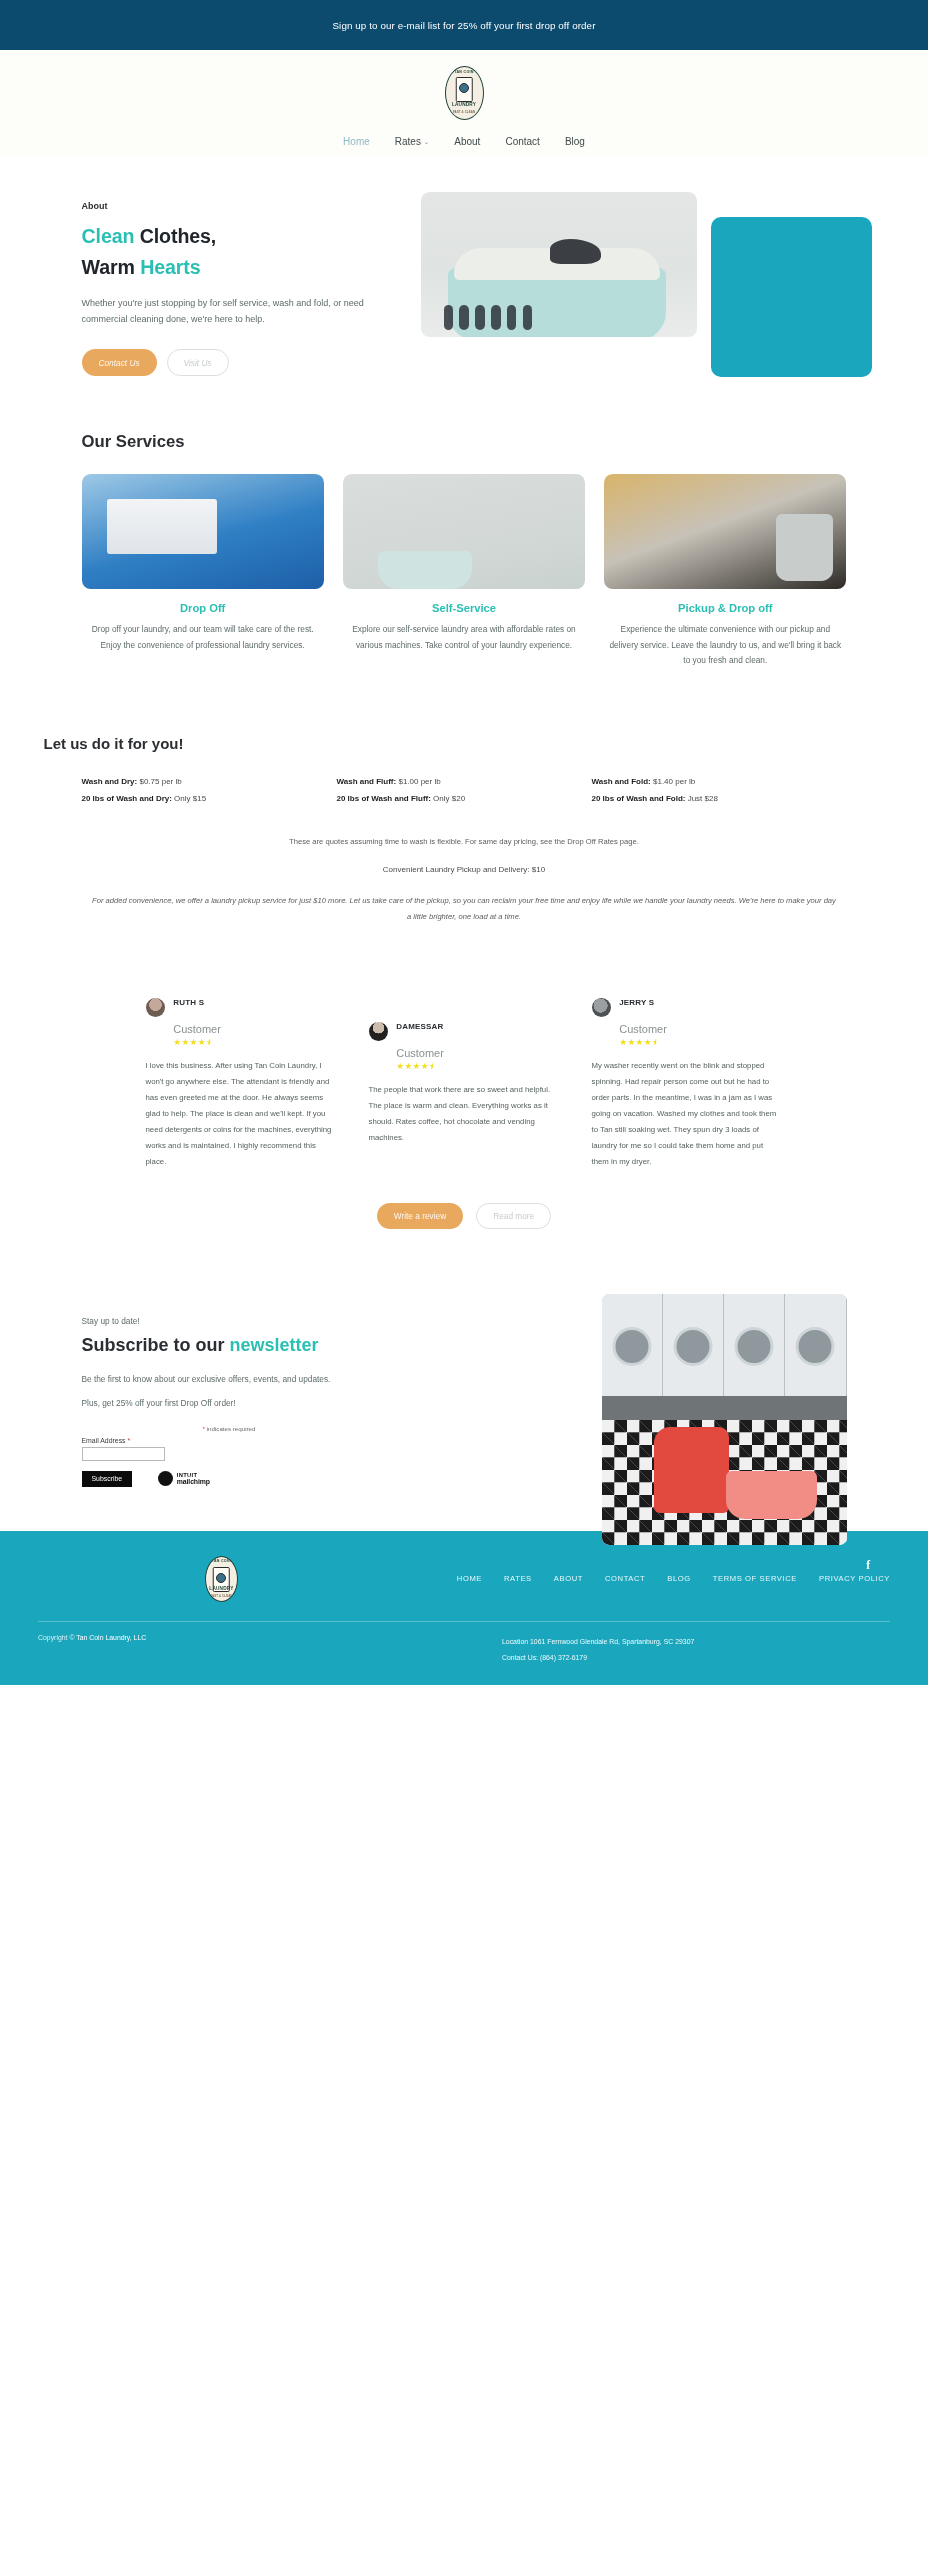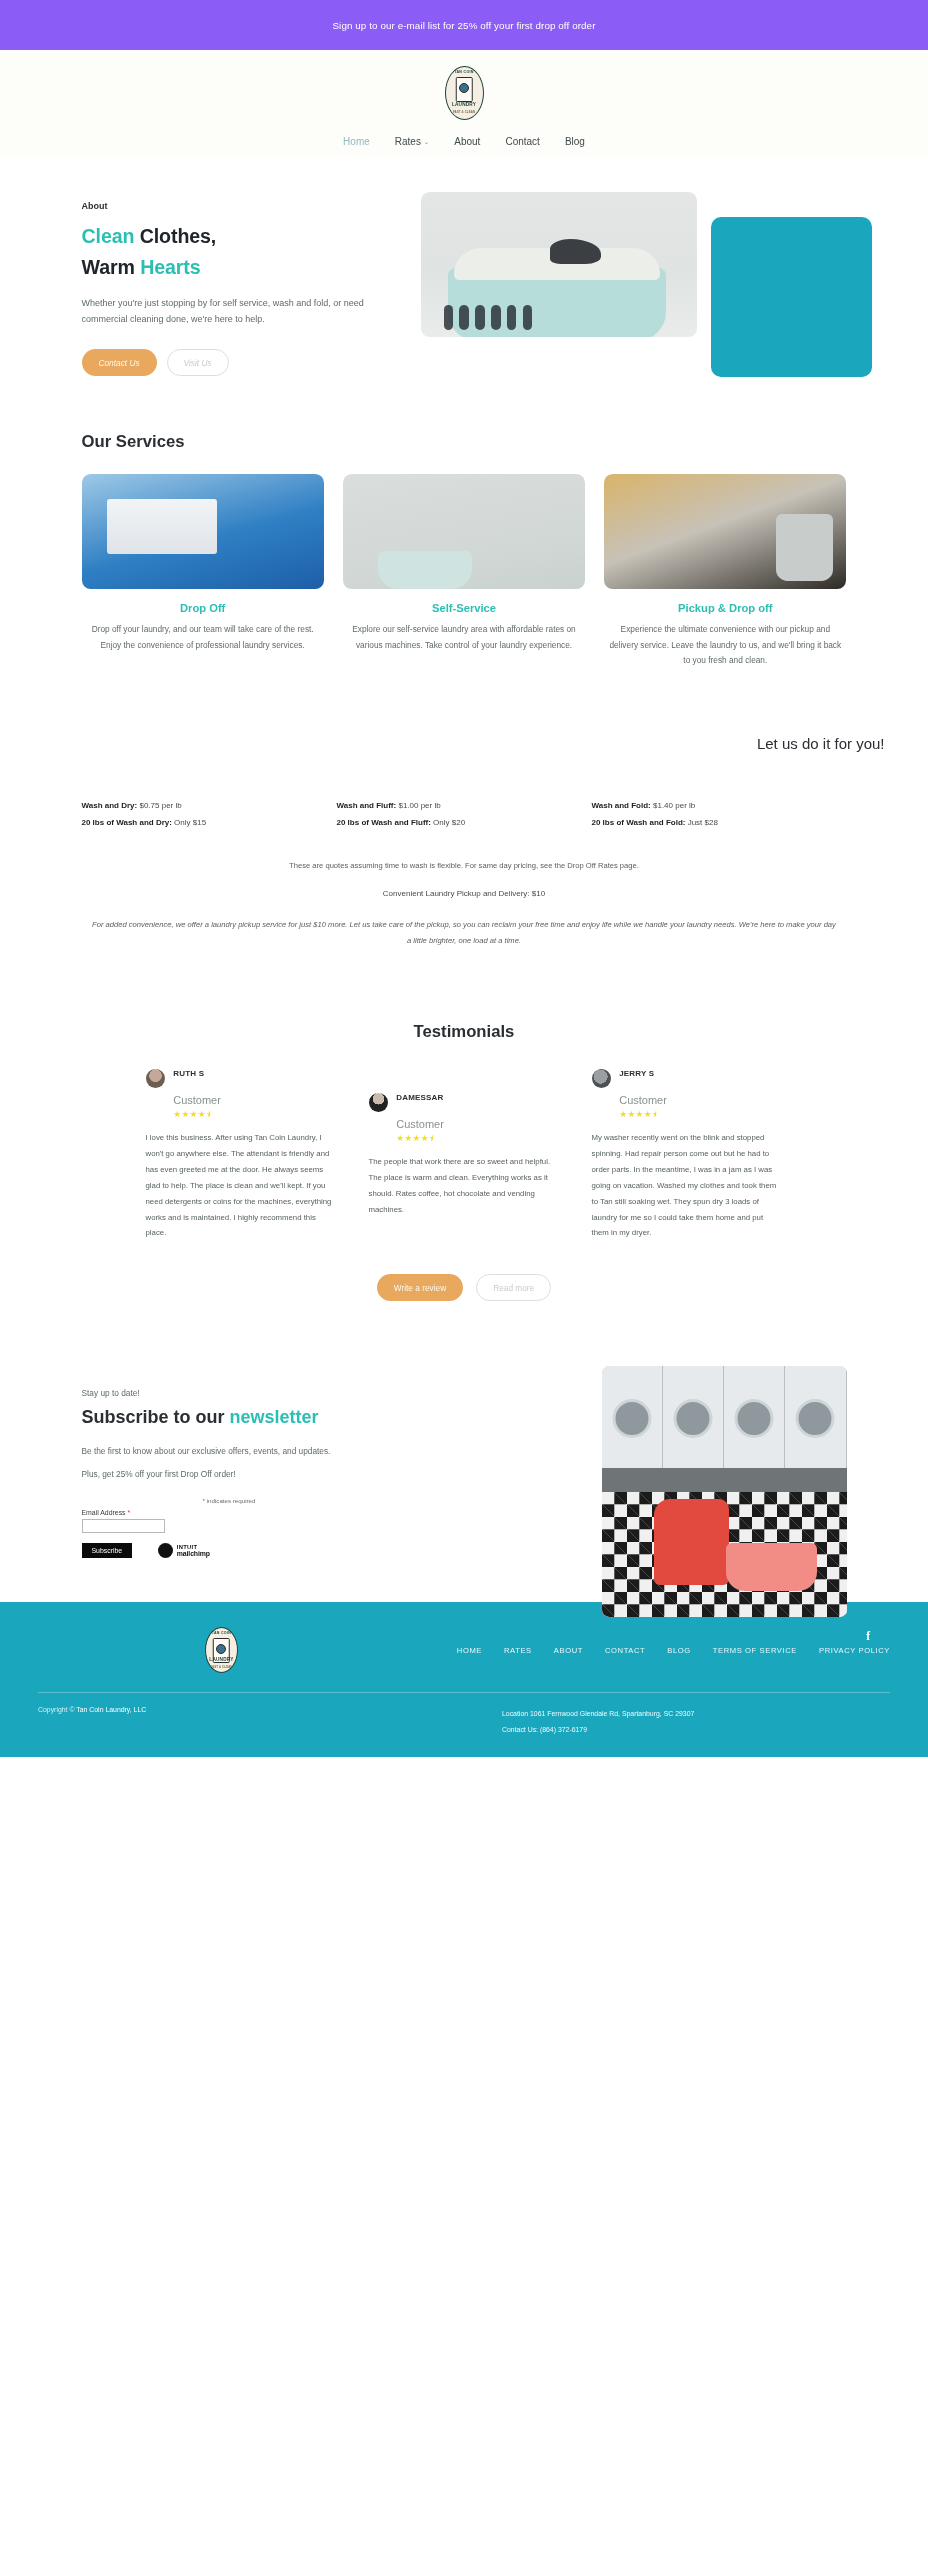--- a/index.html
+++ b/index.html
@@ -7,21 +7,21 @@
     width: 928px;
     font-family: "Liberation Sans", sans-serif;
     background: #ffffff;
     color: #3a3a3a;
     -webkit-font-smoothing: antialiased;
   }
   body { width: 928px; overflow-x: hidden; }
 
   
   .announce {
-    background: #8b5cf6;
+    background: #0c4a6e;
     color: #ffffff;
     text-align: center;
     font-size: 9.8px;
     letter-spacing: 0.1px;
     padding: 9.4px 7.3px;
     height: 50px;
     display: flex; align-items: center; justify-content: center;
   }
 
   
@@ -173,22 +173,22 @@
   }
   .card-desc {
     margin-top: 8.7px; text-align: center;
     font-size: 8.3px; line-height: 1.85; color: #5f6b6b;
     padding: 0 4.4px;
   }
 
   
   .pricing { padding: 38px 0 22px; }
   .pricing h2 {
-    text-align: right; font-size: 15px; font-weight: normal; color: #2b2f33;
-    margin-bottom: 46px;
+    text-align: left; font-size: 15px; font-weight: bold; color: #2b2f33;
+    margin-bottom: 22px;
   }
   .price-row { display: flex; padding: 0 38px; }
   .price-col { flex: 1; font-size: 8px; color: #4b4b4b; line-height: 2.1; }
   .price-col b { color: #1f1f1f; }
   .price-note {
     text-align: center; font-size: 7.6px; color: #5d5d5d;
     margin-top: 29px;
   }
   .price-strong {
     text-align: center; font-size: 8px; color: #1f1f1f; font-weight: bold;
@@ -414,21 +414,20 @@
     </div>
   </div>
   <p class="price-note">These are quotes assuming time to wash is flexible. For same day pricing, see the Drop Off Rates page.</p>
   <p class="price-strong">
     <span>Convenient Laundry Pickup and Delivery</span><span>: $10</span>
   </p>
   <p class="price-para">For added convenience, we offer a laundry pickup service for just $10 more. Let us take care of the pickup, so you can reclaim your free time and enjoy life while we handle your laundry needs. We're here to make your day a little brighter, one load at a time.</p>
 </section>
 
 <section class="section testimonials">
-  <h2>Testimonials</h2>
   <div class="t-row">
     <div class="t-card">
       <div class="t-head">
         <div class="avatar"></div>
         <div>
           <div class="t-name">RUTH S</div>
           <div class="t-role">Customer</div>
           <div class="stars">★★★★⯨</div>
         </div>
       </div>

